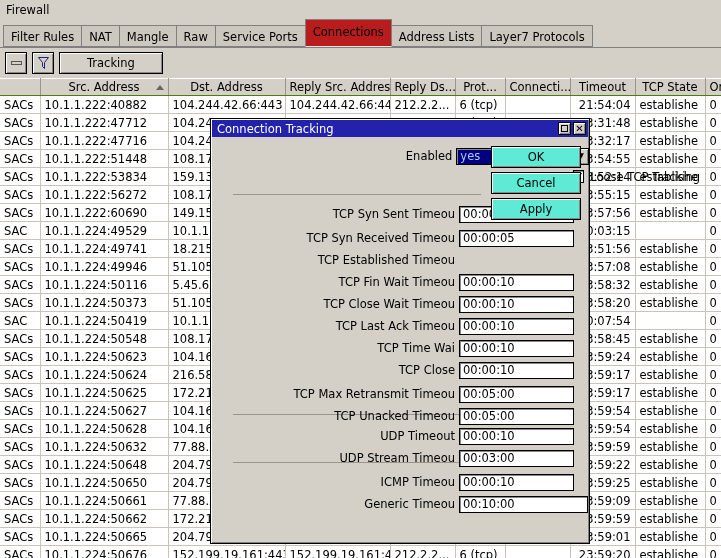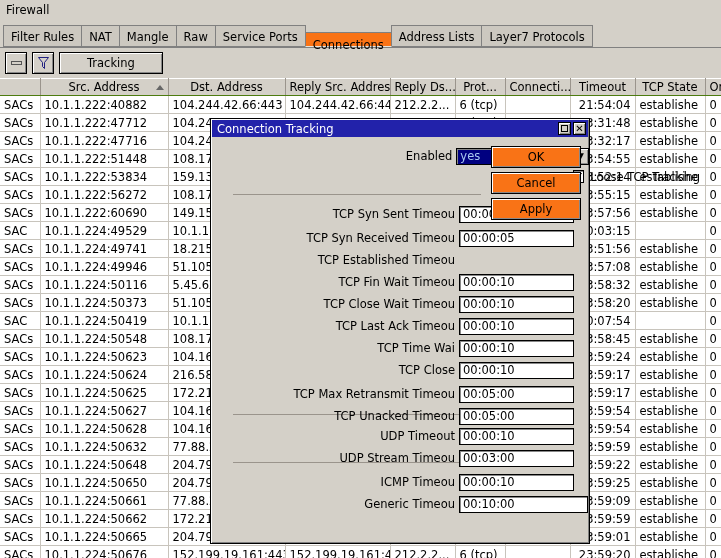--- a/index.html
+++ b/index.html
@@ -32,22 +32,22 @@
     height:22px;line-height:22px;
     padding:0 7px;margin-right:-1px;
     background:#ccc8c0;
     border:1px solid #808080;
     border-bottom:1px solid #808080;
     box-sizing:border-box;
     font-size:11.5px;white-space:nowrap;
     position:relative;top:0;
   }
   .tab.active{
-    background:#f97316;
-    height:15px;line-height:25px;
+    background:#b91c1c;
+    height:28px;line-height:25px;
     border-bottom:1px solid #e8e4dc;
     z-index:3;
   }
 
   
   .toolbar{
     position:absolute;top:48px;left:0;right:0;height:30px;
     background:#d4d0c8;display:flex;align-items:center;
     padding-left:5px;box-sizing:border-box;
   }
@@ -155,21 +155,21 @@
     width:13px;height:13px;background:#fff;border:1px solid #000;
     box-shadow: inset 1px 1px 0 #888;
     box-sizing:border-box;margin-left:362px;
     display:flex;align-items:center;justify-content:center;
     font-size:11px;line-height:1;
   }
   .chklabel{margin-left:6px;font-size:11.5px;white-space:nowrap;}
   .sep{position:absolute;height:1px;background:#9a948c;left:22px;width:248px;}
   .btn{
     position:absolute;width:90px;height:22px;
-    background:#f97316;border:1px solid #000;
+    background:#5eead4;border:1px solid #000;
     box-shadow: inset 1px 1px 0 #fff, inset -1px -1px 0 #888;
     box-sizing:border-box;
     display:flex;align-items:center;justify-content:center;
     font-size:11.5px;
   }
 </style>
 </head>
 <body>
 
 <div class="win">

